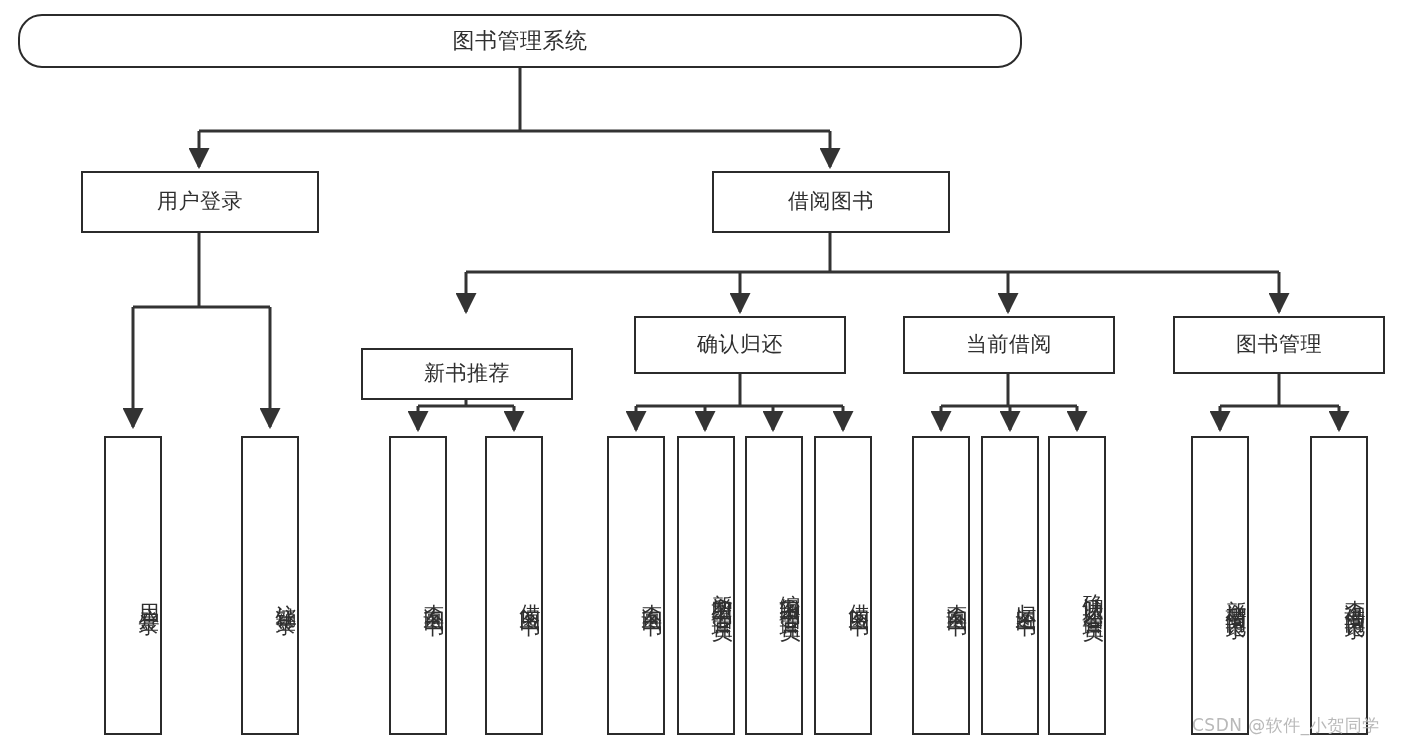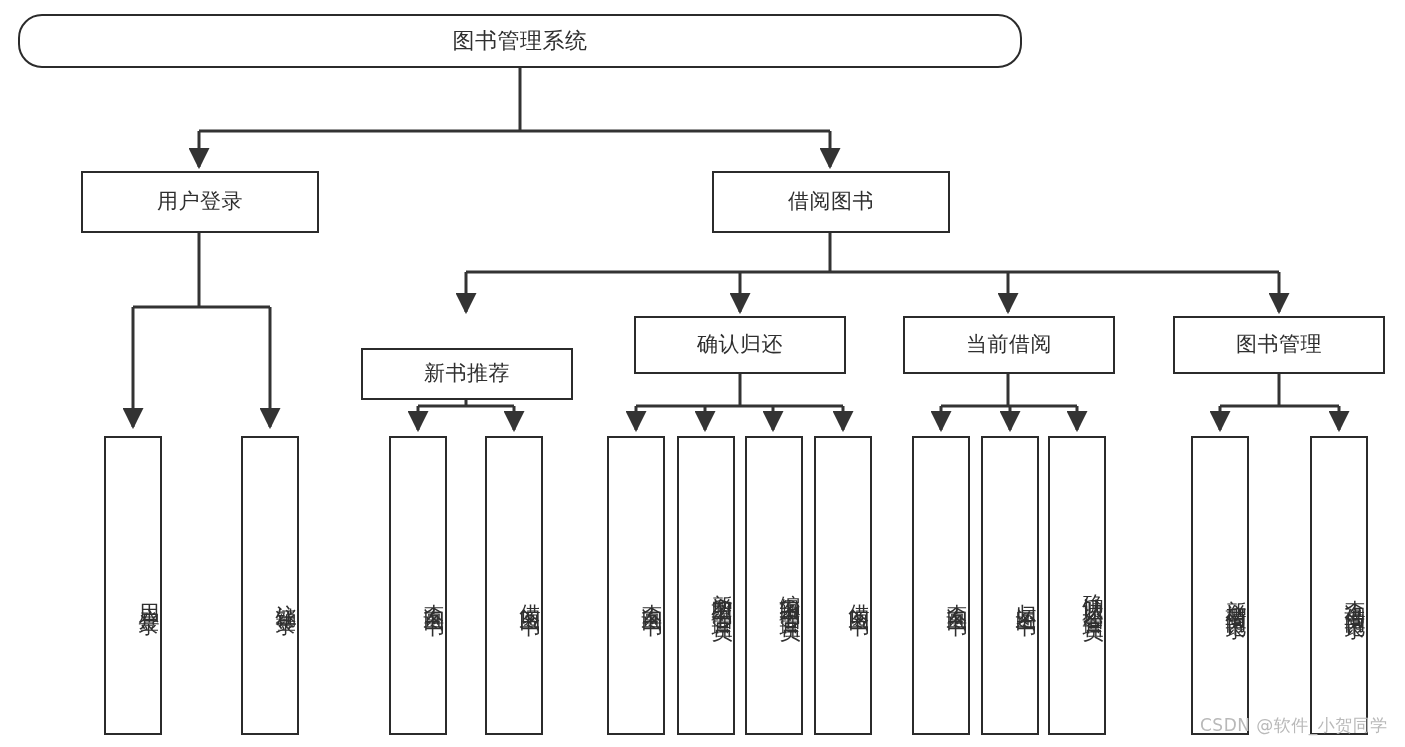--- a/index.html
+++ b/index.html
@@ -189,15 +189,15 @@
     <span class="vtext">确认归还（管理员）</span>
   </div>
 
   <div class="node leaf" style="left:1191px; top:436px; width:58px; height:299px;">
     <span class="vtext">新增借阅记录</span>
   </div>
   <div class="node leaf" style="left:1310px; top:436px; width:58px; height:299px;">
     <span class="vtext">查询借阅记录</span>
   </div>
 
-  <div class="watermark" style="left:1192px; top:714px;margin-left:8px;">CSDN @软件_小贺同学</div>
+  <div class="watermark" style="left:1192px; top:714px;">CSDN @软件_小贺同学</div>
 
 </div>
 
 </body></html>

